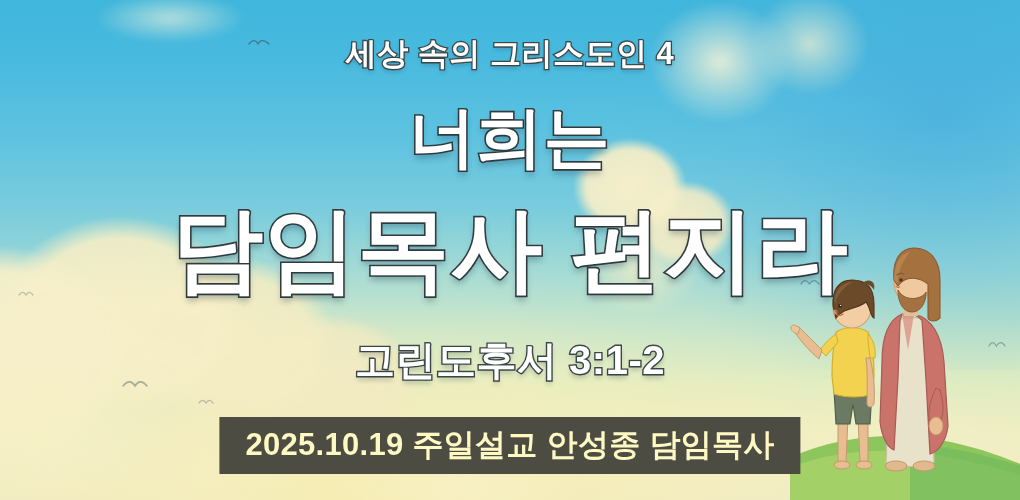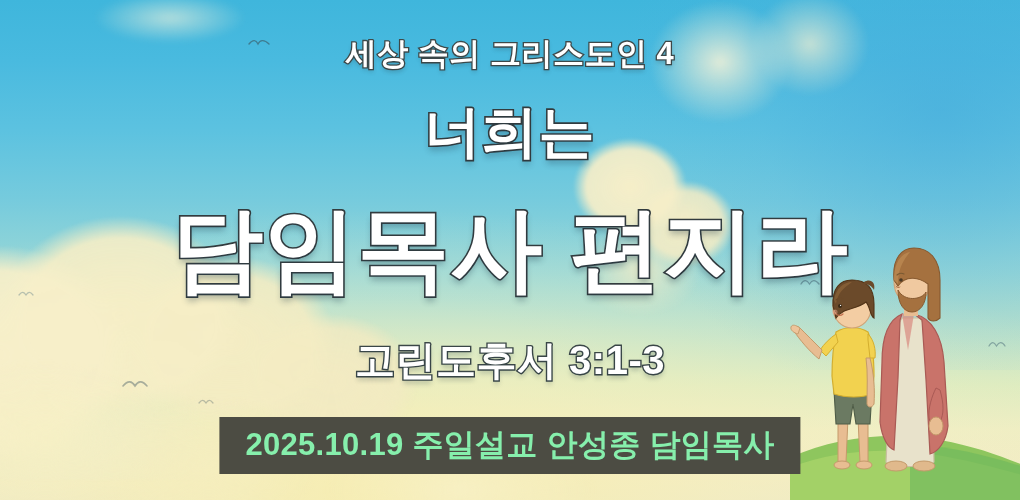--- a/index.html
+++ b/index.html
@@ -136,21 +136,21 @@
   .headline {
     position: absolute;
     left: 0; right: 0;
     color: #ffffff;
     font-weight: 800;
     -webkit-text-stroke: 3.2px #333c3f;
     paint-order: stroke fill;
     text-shadow: 0 5px 6px rgba(30,55,70,0.32);
     letter-spacing: 1px;
   }
-  .headline-1 { top: 104px; font-size: 56px; line-height: 1; }
+  .headline-1 { top: 104px; font-size: 66px; line-height: 1; }
   .headline-2 { top: 203px; font-size: 92px; line-height: 1; }
   .reference {
     position: absolute;
     top: 333px; left: 0; right: 0;
     font-size: 40px;
     font-weight: 700;
     color: #ffffff;
     -webkit-text-stroke: 2.8px #3b4748;
     paint-order: stroke fill;
     text-shadow: 0 4px 5px rgba(40,60,70,0.28);
@@ -158,21 +158,21 @@
   }
 
   
   .badge {
     position: absolute;
     left: 50%;
     transform: translateX(-50%);
     top: 417px;
     padding: 9px 26px 11px;
     background: #4c4c43;
-    color: #86efac;
+    color: #fef9c3;
     font-size: 31px;
     font-weight: 600;
     letter-spacing: 0.3px;
     white-space: nowrap;
     line-height: 1.2;
   }
 </style>
 </head>
 <body>
 
@@ -281,18 +281,18 @@
         <path d="M45 110 C44 111 44 113 46 113" stroke="#cfa377" stroke-width="1" fill="none"></path>
         <circle cx="45" cy="112" r="2.6" fill="#f0a68e" opacity=".45"></circle>
       </g>
     </g>
   </svg>
 
   <div class="text-layer">
     <div class="subtitle">세상 속의 그리스도인 4</div>
     <div class="headline headline-1">너희는</div>
     <div class="headline headline-2">담임목사 편지라</div>
-    <div class="reference">고린도후서 3:1-3</div>
+    <div class="reference">고린도후서 3:1-2</div>
   </div>
 
   <div class="badge">2025.10.19 주일설교 안성종 담임목사</div>
 
 </div>
 
 </body></html>

